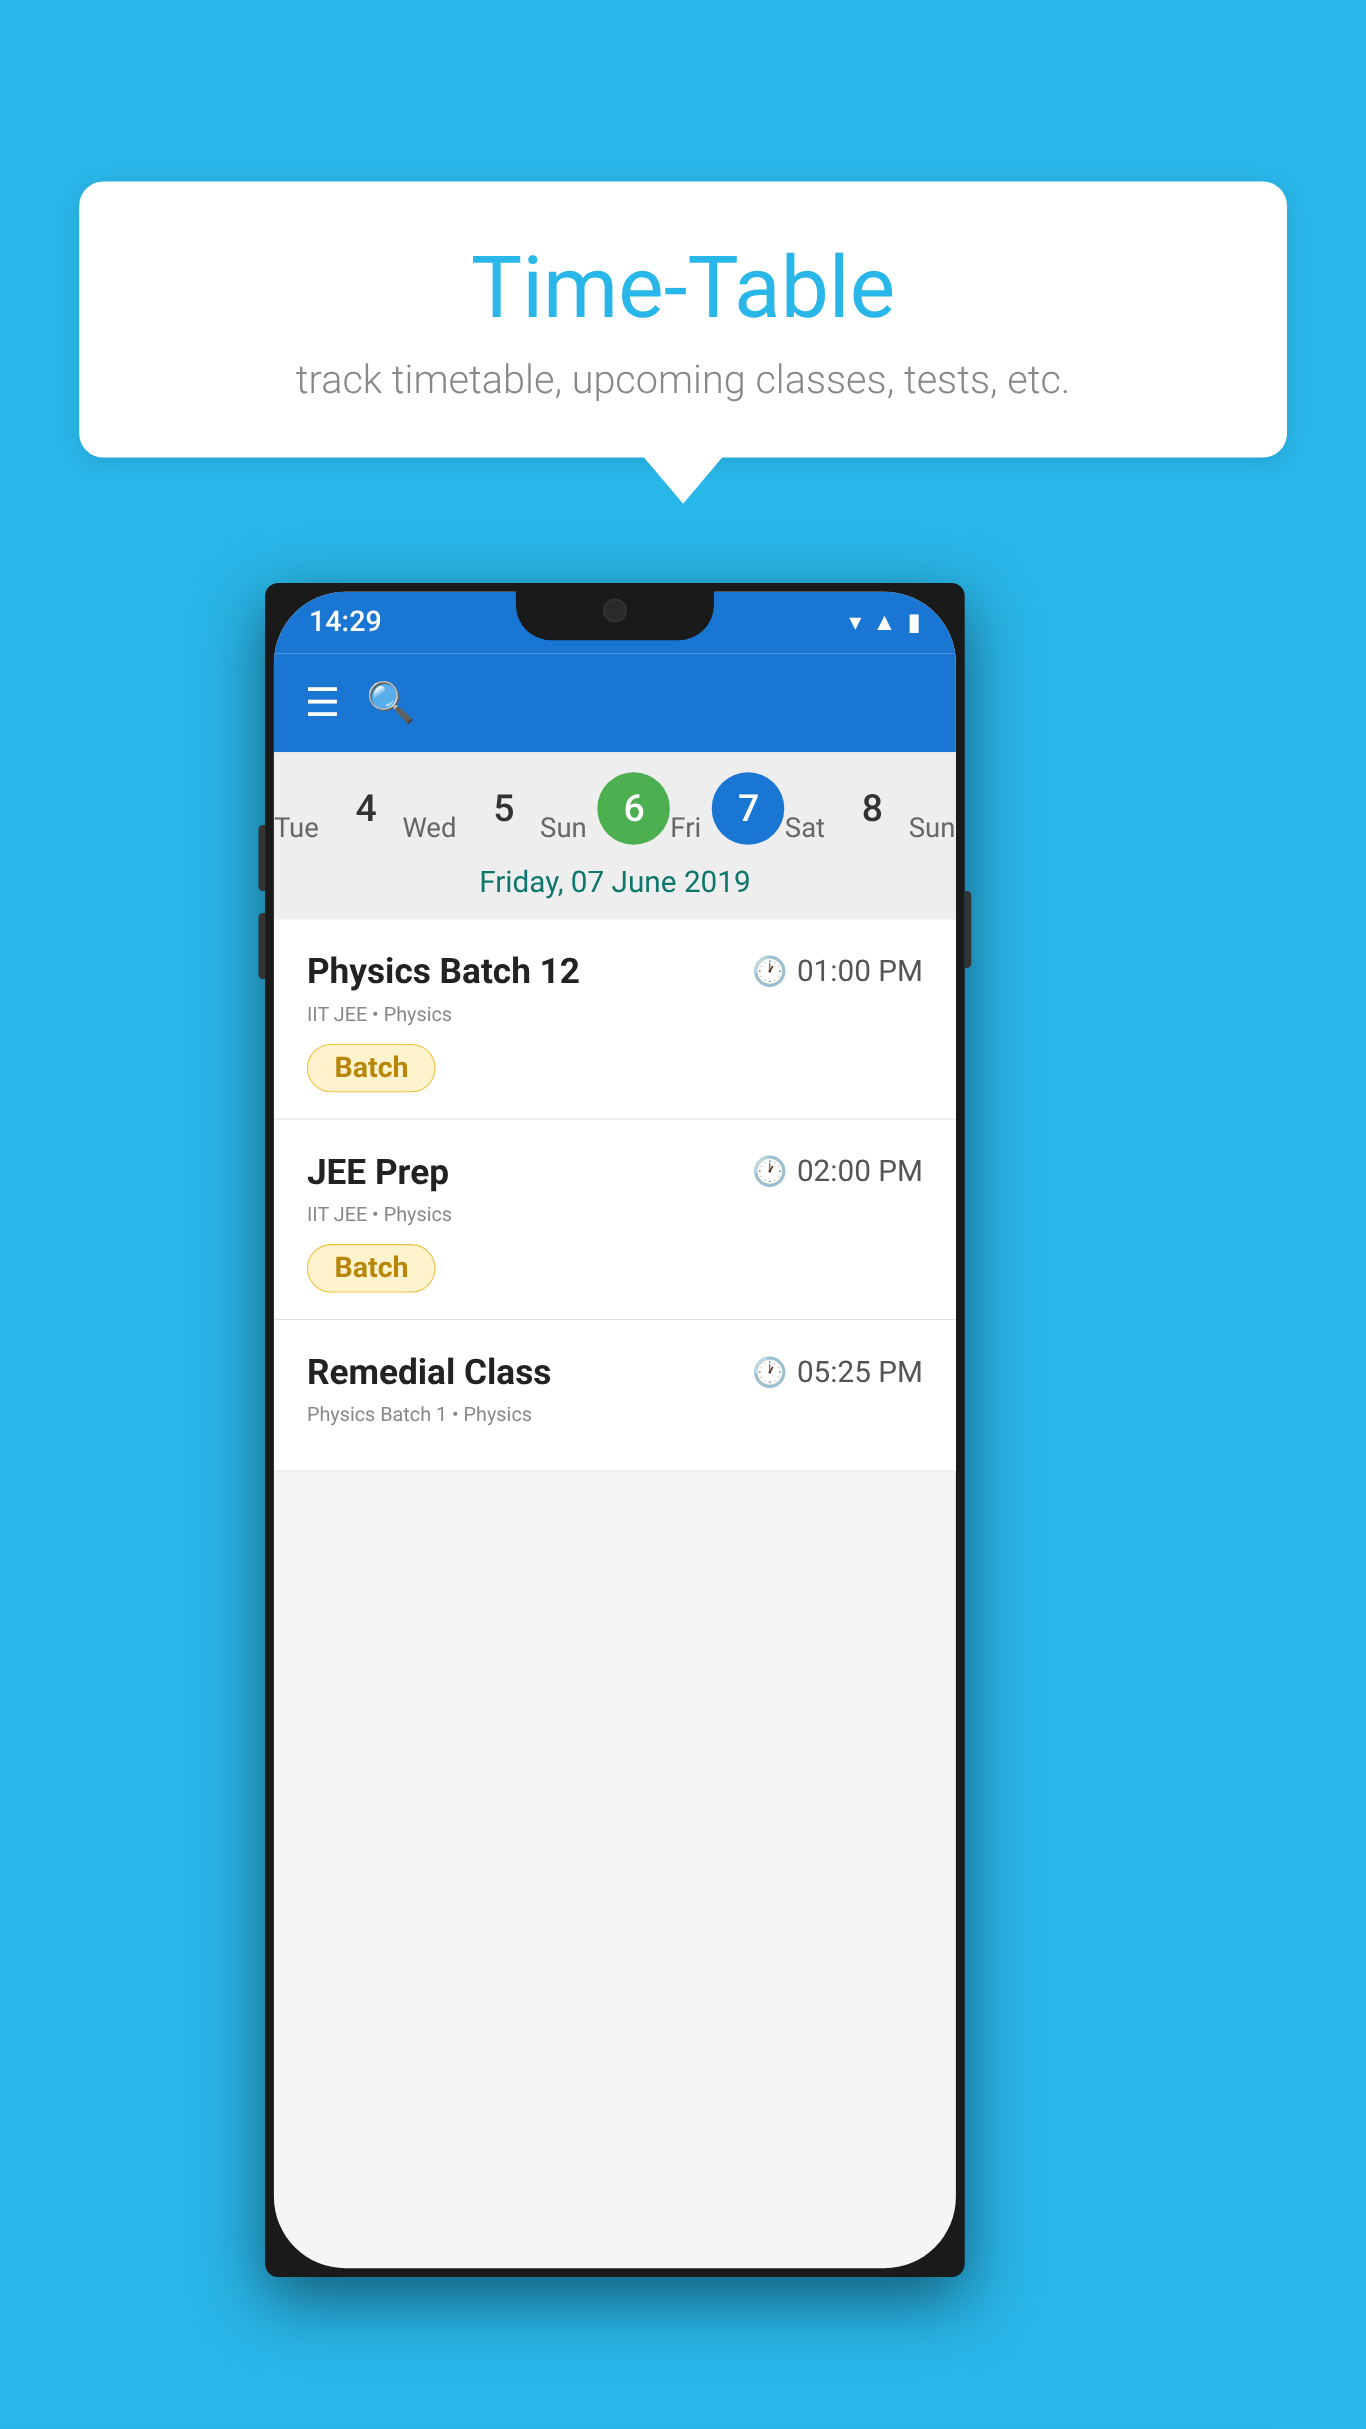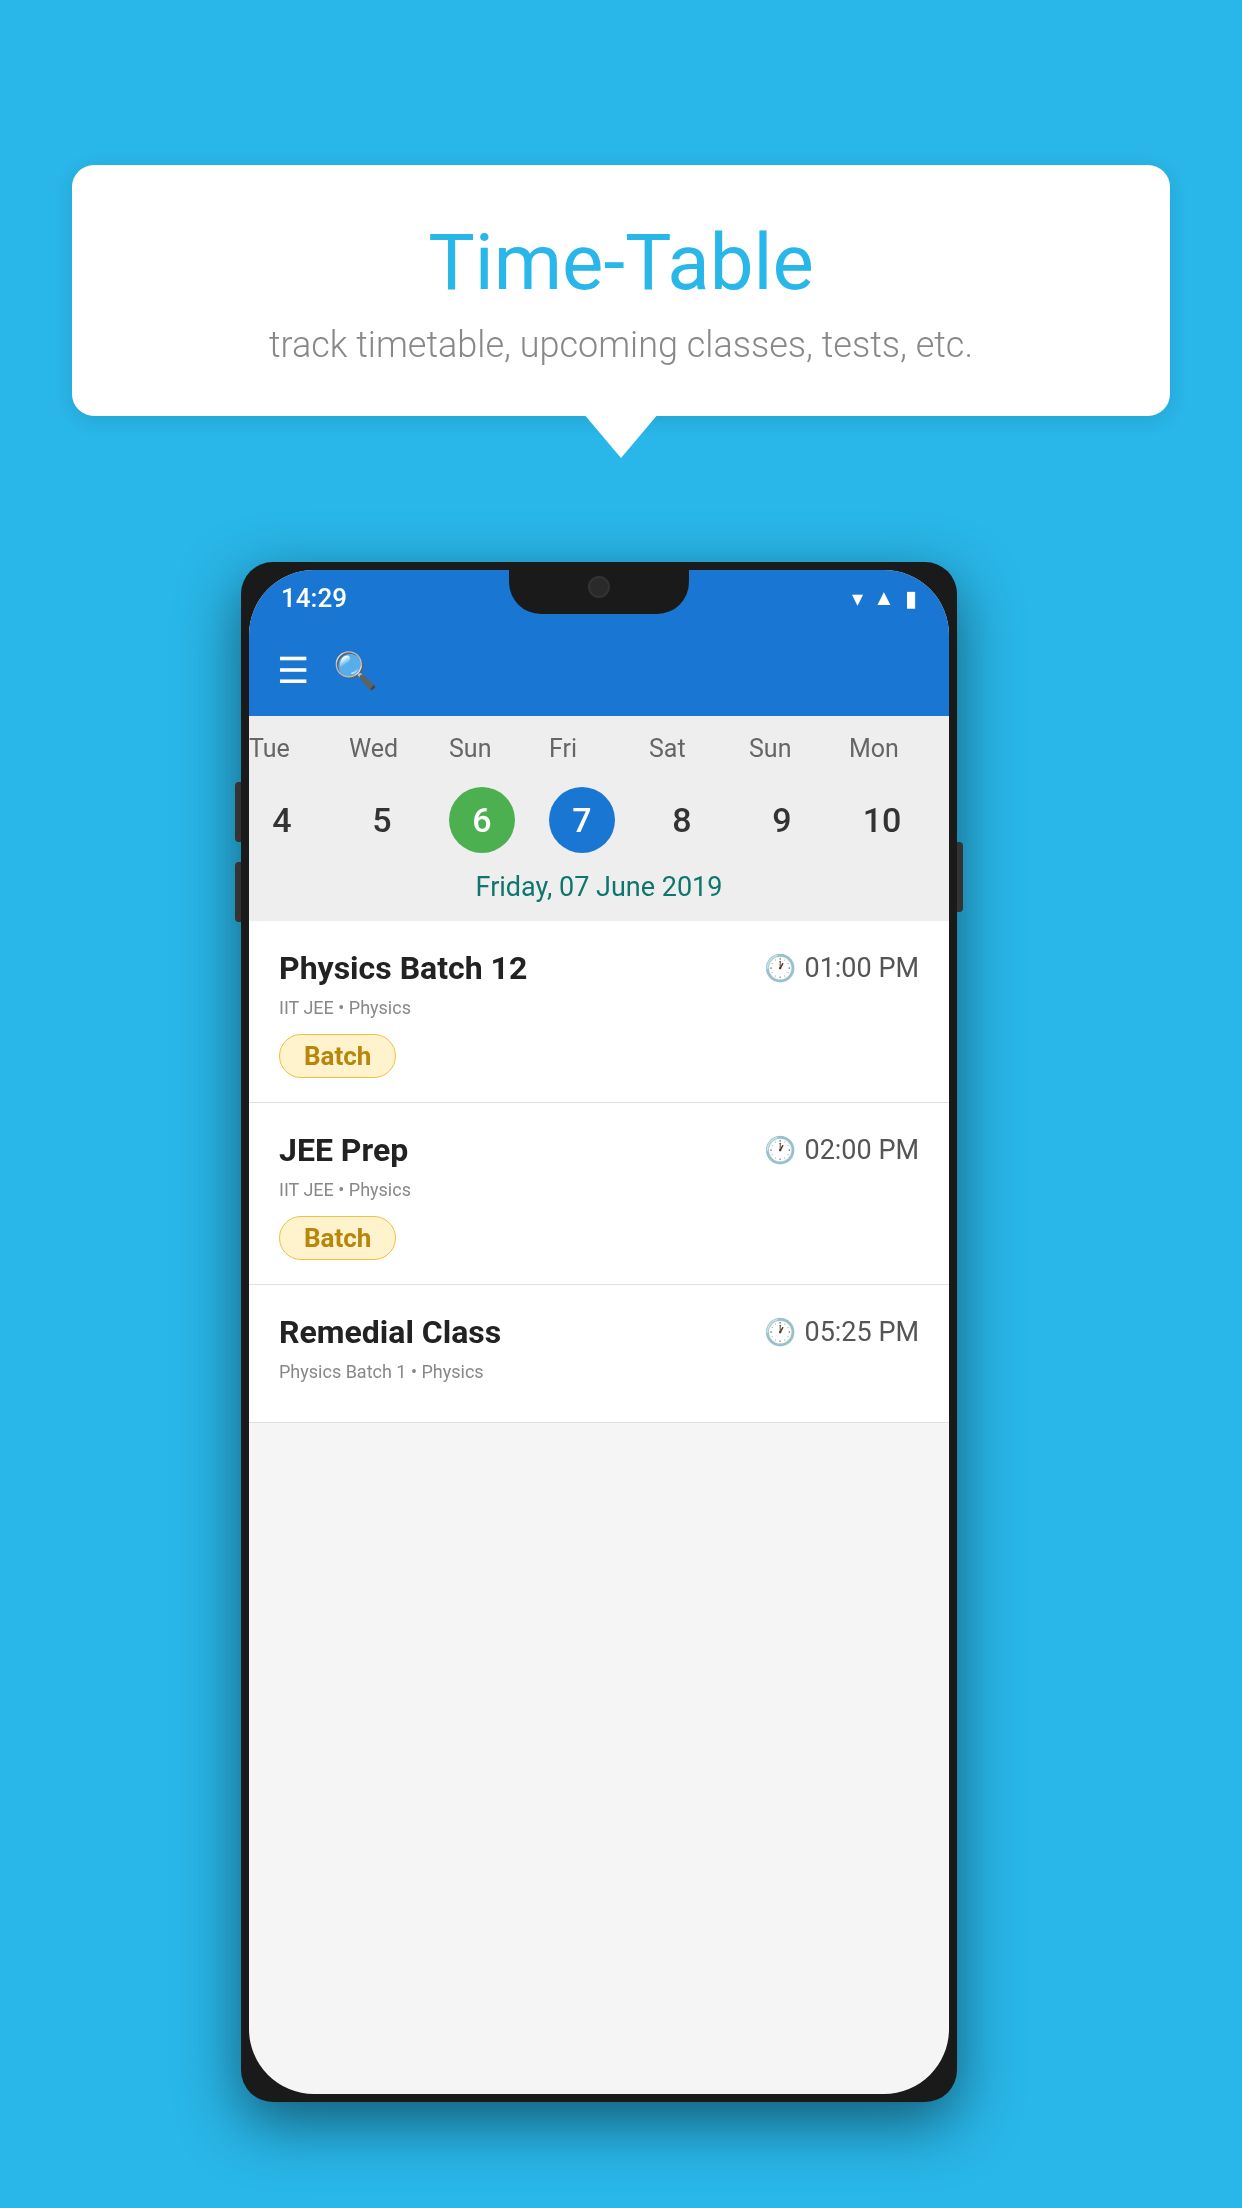--- a/index.html
+++ b/index.html
@@ -66,27 +66,26 @@
     .phone-wrapper {
       position: absolute;
       top: 530px;
       left: 50%;
       transform: translateX(-50%);
       width: 760px;
     }
 
     .phone-outer {
       background: #1a1a1a;
-      border-radius: 32px;
+      border-radius: 12px;
       padding: 0;
       position: relative;
-      width: 716px;
+      width: 636px;
       height: 1540px;
       box-shadow: 0 20px 60px rgba(0,0,0,0.5);
-      margin-top: 32px;
     }
 
     
     .phone-notch {
       position: absolute;
       top: 0;
       left: 50%;
       transform: translateX(-50%);
       width: 180px;
       height: 52px;
@@ -184,23 +183,23 @@
 
     .week-days-row {
       display: flex;
       background: #eeeeee;
       padding: 18px 0 8px;
     }
 
     .day-col {
       flex: 1;
       display: flex;
-      flex-direction: column;
-      align-items: flex-start;
-      gap: 24px;
+      flex-direction: row;
+      align-items: flex-end;
+      gap: 10px;
     }
 
     .day-name {
       font-size: 25px;
       color: #666;
       font-weight: 400;
     }
 
     .day-number {
       width: 66px;

